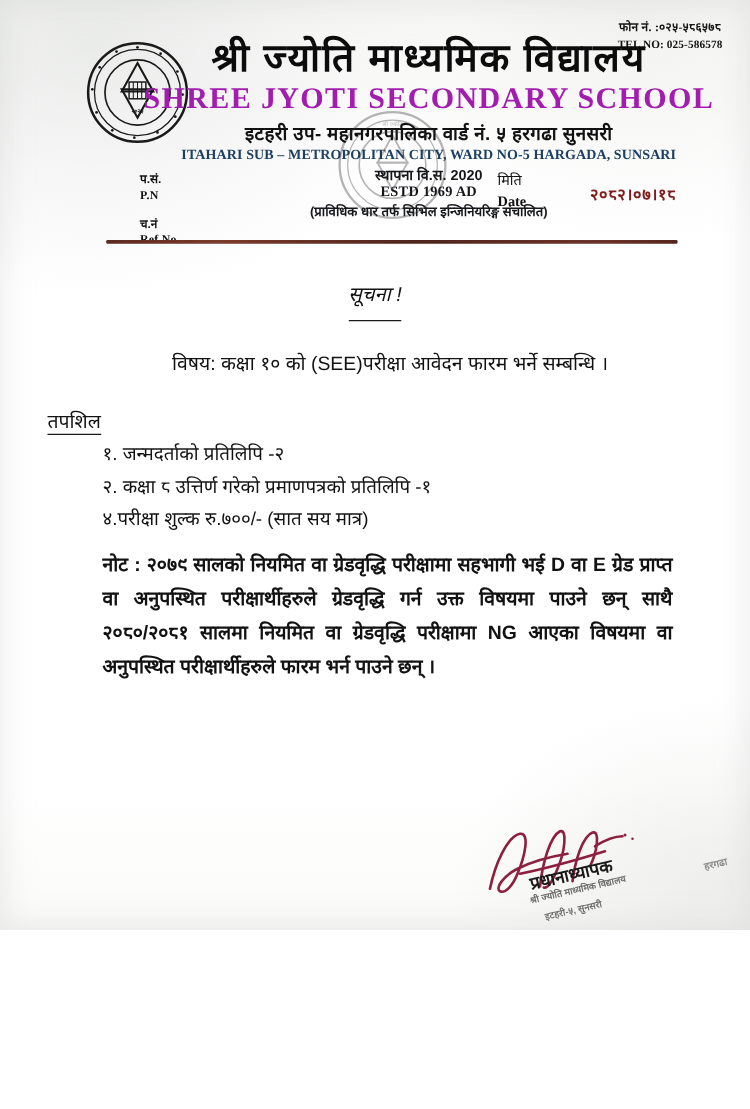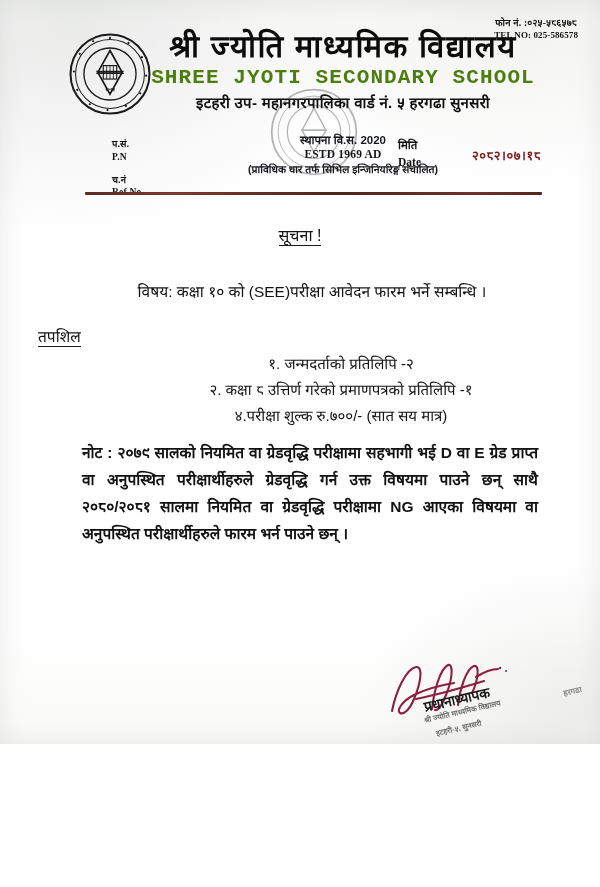--- a/index.html
+++ b/index.html
@@ -83,27 +83,26 @@
   .title-np {
     font-family: "Liberation Sans", "DejaVu Sans", sans-serif;
     font-size: 31px;
     font-weight: bold;
     letter-spacing: 1.5px;
     color: #0c0c0c;
     line-height: 1.12;
     white-space: nowrap;
   }
   .title-en {
-    font-size: 21px;
+    font-size: 24px;
     font-weight: bold;
     letter-spacing: 1.1px;
-    color: #4d7c0f;
+    color: #a21caf;
     margin-top: 1px;
     white-space: nowrap;
-    font-family: Liberation Mono, monospace;
   }
   .addr-np {
     font-family: "Liberation Sans", "DejaVu Sans", sans-serif;
     font-size: 15px;
     font-weight: bold;
     color: #111;
     margin-top: 3px;
     letter-spacing: .3px;
     white-space: nowrap;
   }
@@ -166,21 +165,21 @@
 
   .datebox {
     position: absolute;
     left: 398px;
     top: 137px;
     line-height: 1.45;
   }
   .datebox .np {
     font-family: "Liberation Sans", "DejaVu Sans", sans-serif;
     font-size: 11.5px;
-    font-weight: bold;
+    font-weight: normal;
     color: #111;
   }
   .datebox .en {
     font-size: 11.5px;
     font-weight: bold;
     color: #111;
   }
   .date-value {
     position: absolute;
     left: 472px;
@@ -224,21 +223,22 @@
     color: #121212;
   }
   .notice-head {
     text-align: center;
     margin-top: 24px;
     font-size: 16px;
     font-weight: 500;
   }
   .notice-head span {
     border-bottom: 1.4px solid #1a1a1a;
-    padding-bottom: 1px;
+    padding-bottom: 11px;
+    font-style: italic;
   }
   .subject {
     margin: 34px 0 0 0;
     padding: 0 88px 0 112px;
     font-size: 15.5px;
     line-height: 1.5;
     text-align: center;
   }
   .para {
     margin: 34px 0 0 0;
@@ -258,21 +258,20 @@
     padding-bottom: 1px;
   }
   ul.detail-list {
     list-style: none;
     margin: 4px 0 0 0;
     padding: 0 0 0 82px;
   }
   ul.detail-list li {
     font-size: 15px;
     line-height: 1.72;
-    text-align: center;
   }
   .note {
     margin: 10px 0 0 0;
     padding: 0 62px 0 82px;
     font-size: 15.5px;
     font-weight: bold;
     line-height: 1.75;
     text-align: justify;
     text-justify: inter-word;
   }
@@ -391,20 +390,21 @@
           <textPath href="#sealBot" startOffset="50%" text-anchor="middle">इटहरी-५, सुनसरी</textPath>
         </text>
         <text x="50" y="70" font-family="DejaVu Sans, sans-serif" font-size="5.5" fill="#1a1a1a" text-anchor="middle" font-weight="bold">२०२५</text>
       </svg>
     </div>
 
     <div class="titles">
       <div class="title-np">श्री ज्योति माध्यमिक विद्यालय</div>
       <div class="title-en">SHREE JYOTI SECONDARY SCHOOL</div>
       <div class="addr-np">इटहरी उप- महानगरपालिका वार्ड नं. ५ हरगढा सुनसरी</div>
+      <div class="addr-en">ITAHARI SUB – METROPOLITAN CITY, WARD NO-5 HARGADA, SUNSARI</div>
     </div>
 
     <div class="estd-block">
       <div class="estd-np">स्थापना वि.स. 2020</div>
       <div class="estd-en">ESTD 1969 AD</div>
       <div class="estd-sub">(प्राविधिक धार तर्फ सिभिल इन्जिनियरिङ्ग संचालित)</div>
     </div>
 
     <div class="refbox">
       <div class="pair">

